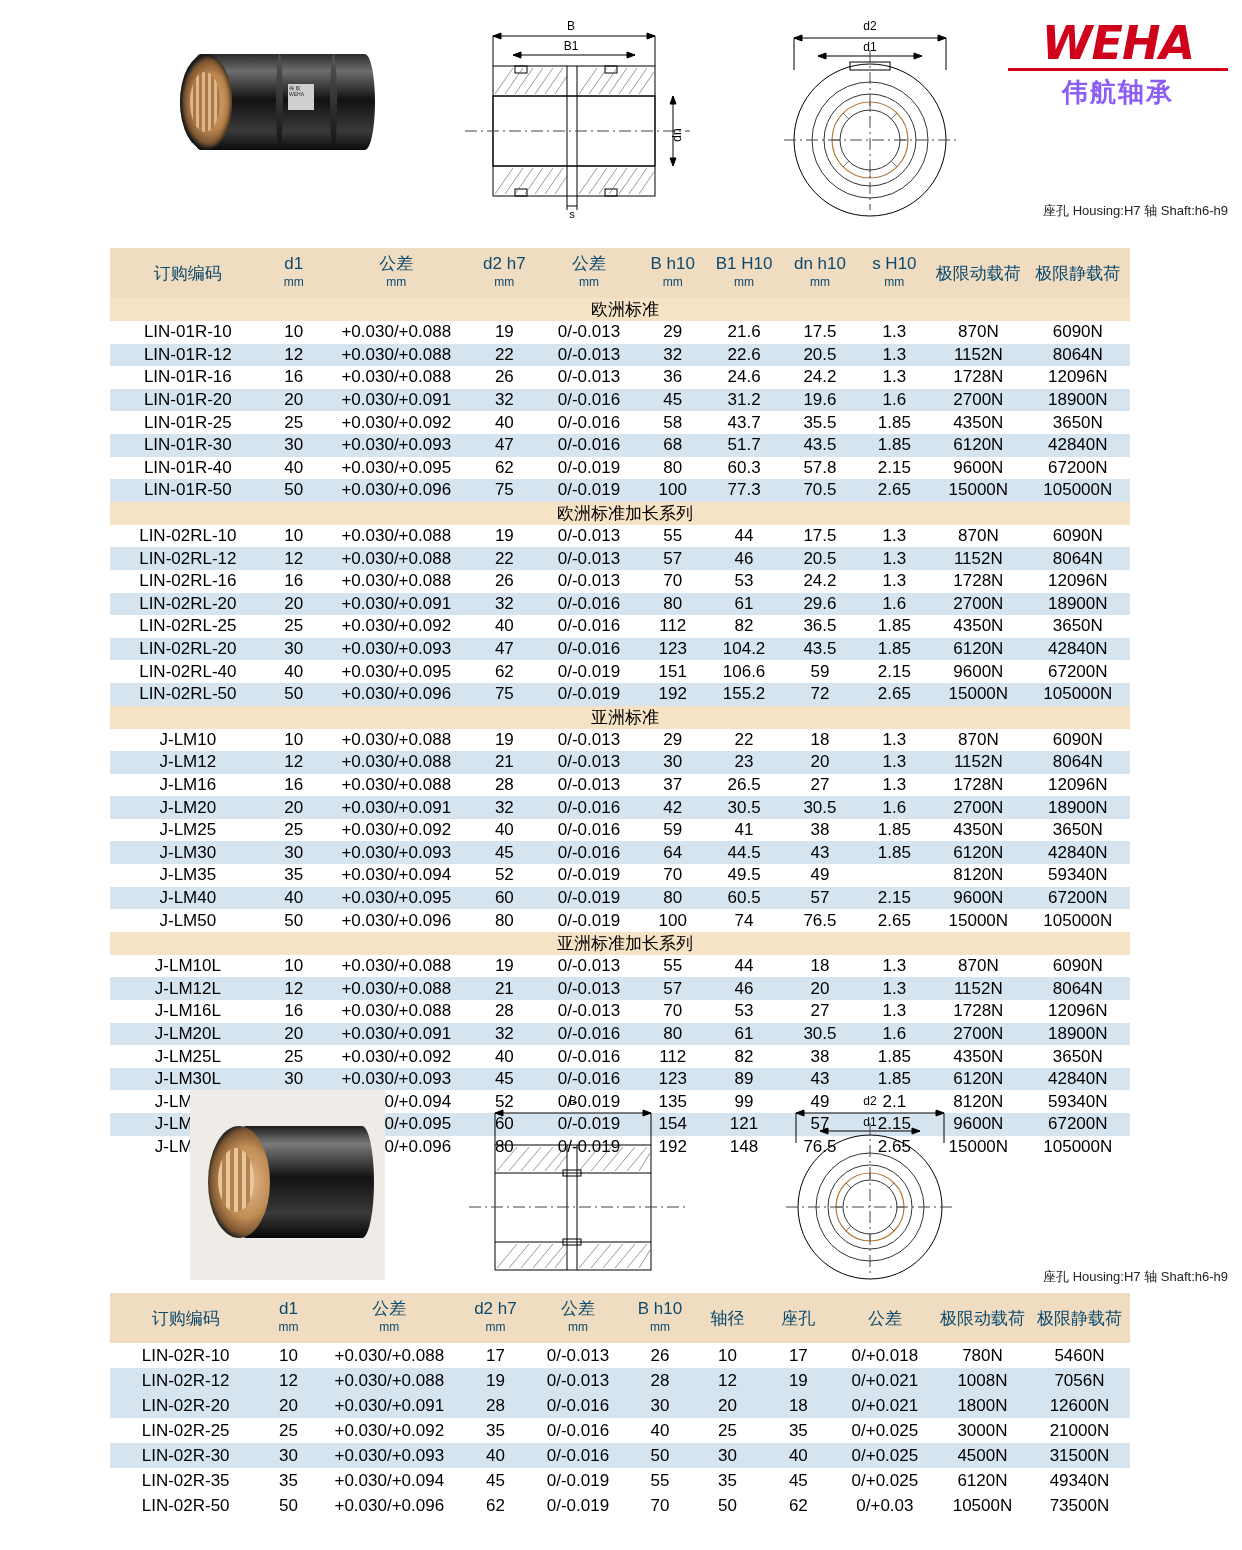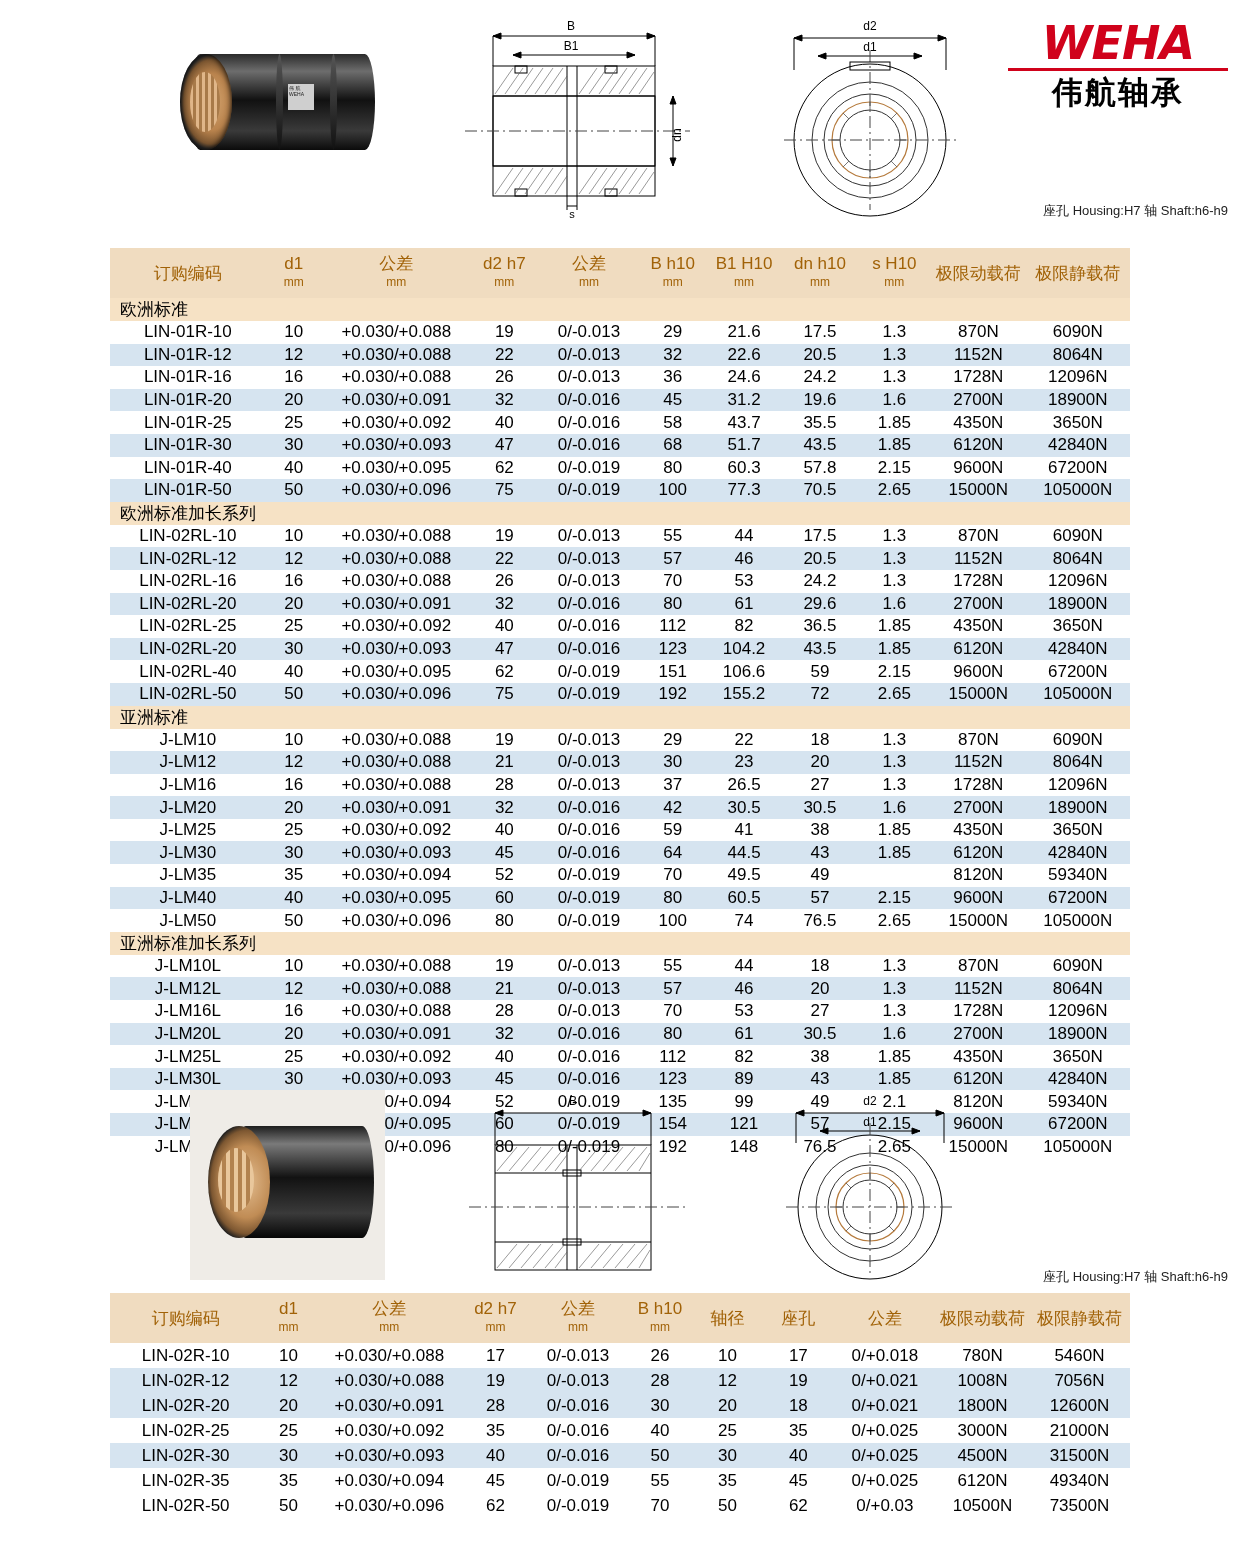--- a/index.html
+++ b/index.html
@@ -38,39 +38,39 @@
   .bush2-inner{position:absolute;left:14px;top:26px;width:36px;height:64px;border-radius:18px/32px;
     background:repeating-linear-gradient(90deg,#e9c79c 0 4px,#b2824f 4px 8px);}
 
   
   .logo{position:absolute;right:14px;top:20px;width:220px;text-align:center;}
   .logo .weha{
     font-family:"DejaVu Sans", sans-serif;font-weight:bold;font-style:italic;
     font-size:46px;letter-spacing:-1px;color:#d0021b;line-height:46px;
   }
   .logo .cn{
-    font-family:"DejaVu Sans", sans-serif;font-weight:bold;font-size:31px;color:#000000;
+    font-family:"DejaVu Sans", sans-serif;font-weight:bold;font-size:26px;color:#8b5cf6;
     letter-spacing:2px;margin-top:4px;line-height:34px;
   }
   .logo .rule{height:3px;background:#d0021b;margin:2px 0 2px;}
 
   
   .note{position:absolute;font-size:13px;color:#222;}
 
   
   table{border-collapse:collapse;font-family:"Liberation Sans", sans-serif;}
   .dt{position:absolute;width:1020px;left:110px;}
   .dt td,.dt th{padding:0;margin:0;}
   .hdrrow td{
     background:#f0dcc0;font-size:17px;text-align:center;vertical-align:middle;
-    height:50px;font-weight:normal;color:#a16207;line-height:19px;
+    height:50px;font-weight:normal;color:#0c4a6e;line-height:19px;
   }
   .hdrrow td .sub{display:block;font-size:12px;}
   .grp td{
-    background:#f6e2c5;font-size:17px;text-align:left;padding-left:10px;height:22px;color:#000;
+    background:#f6e2c5;font-size:17px;text-align:center;padding-left:10px;height:22px;color:#000;
   }
   .row td{
     font-size:17px;text-align:center;height:22.6px;color:#000;white-space:nowrap;
   }
   .row.alt td{background:#d6e4f0;}
   .row.plain td{background:#ffffff;}
   .row td.code{font-size:17px;}
   .t1{top:248px;}
   .t2{top:1293px;}
   .t2 .row td{height:25px;font-size:17px;}

